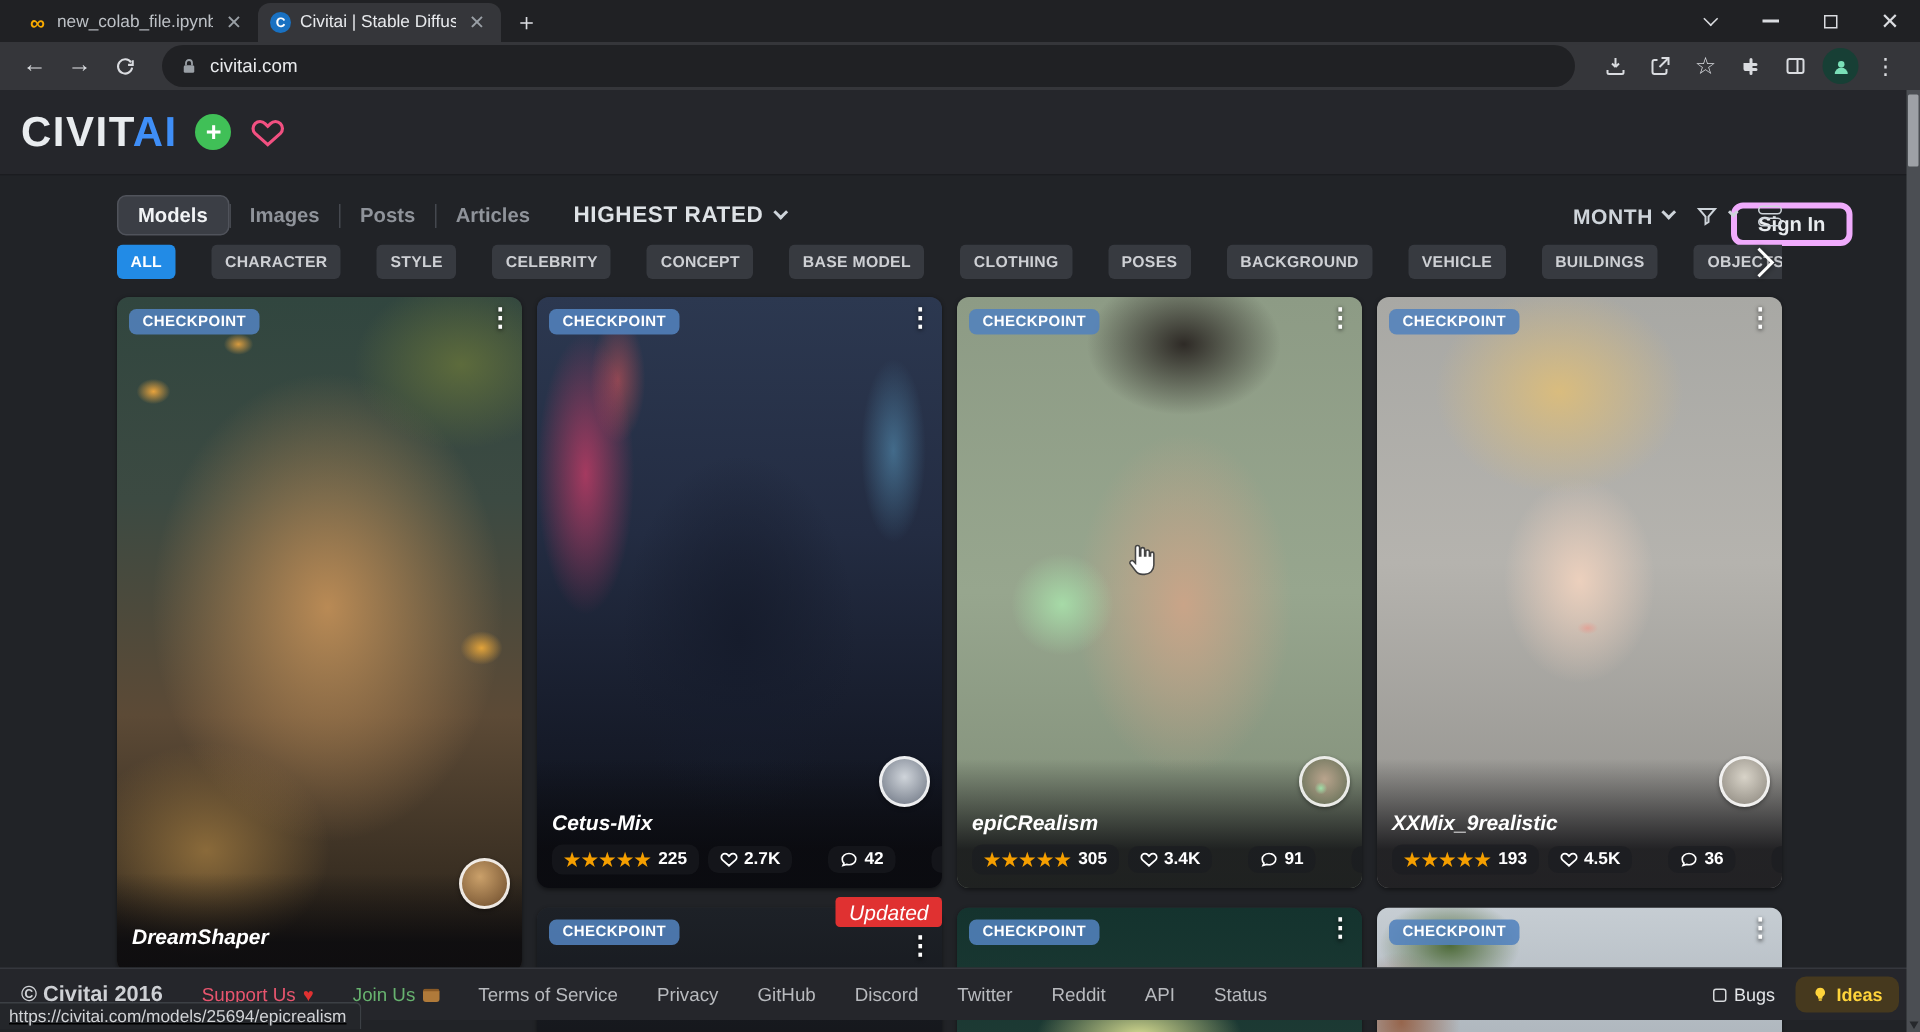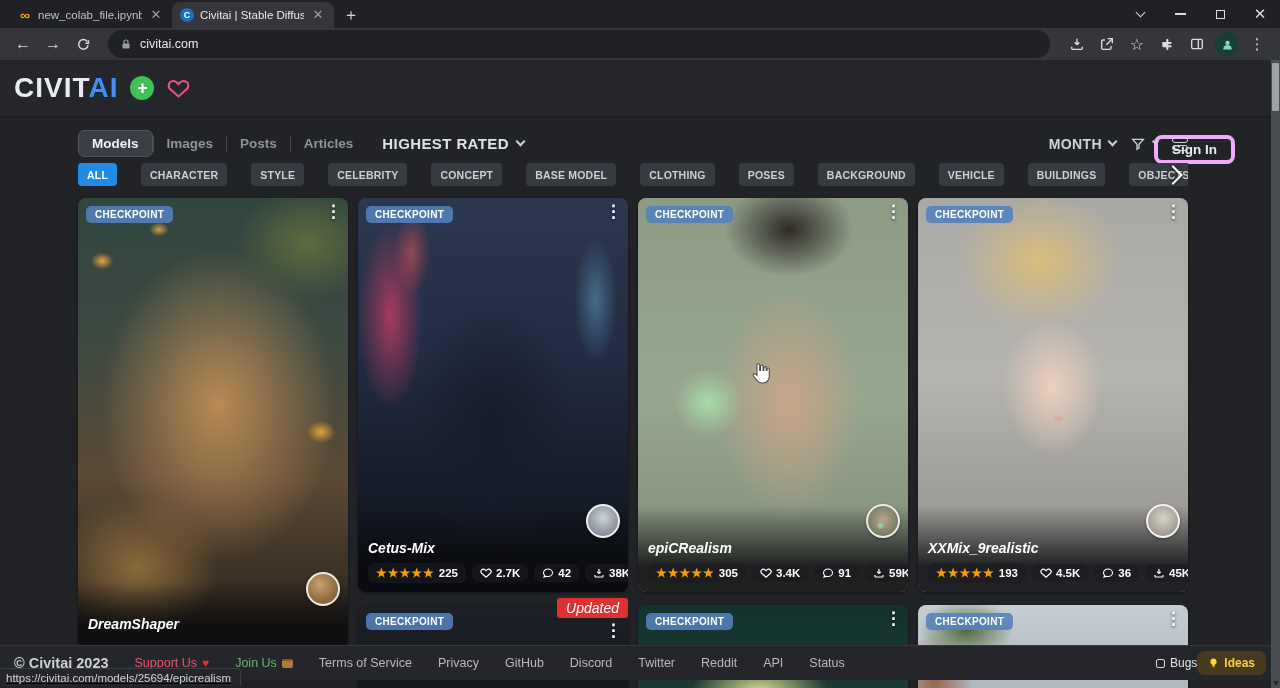--- a/index.html
+++ b/index.html
@@ -69,31 +69,31 @@
   .img { position:absolute; inset:0; }
   .badge { position:absolute; top:8px; left:8px; background:rgba(82,130,189,.88); color:#fff; font-size:10px; font-weight:bold; letter-spacing:.3px; padding:3px 9px; border-radius:5px; z-index:3; }
   .updated { position:absolute; top:-7px; right:0; background:#e03131; color:#fff; font-size:14px; padding:2px 9px; border-radius:3px; z-index:4;font-style:italic; }
   .dots { position:absolute; top:4px; right:6px; color:#fff; font-size:17px; font-weight:bold; text-shadow:0 1px 3px rgba(0,0,0,.8); z-index:3; line-height:1.2; }
   .cavatar { position:absolute; width:34px; height:34px; border-radius:50%; border:2px solid rgba(255,255,255,.85); right:8px; z-index:3; box-shadow:0 1px 3px rgba(0,0,0,.4); }
   .overlay { position:absolute; left:0; right:0; bottom:0; padding:34px 10px 9px; background:linear-gradient(180deg, rgba(10,10,14,0) 0%, rgba(10,10,14,.82) 70%); z-index:2; }
   .ctitle { color:#fff; font-size:14px; font-weight:bold; margin-bottom:7px;font-style:italic; }
   .stats { display:flex; align-items:center; gap:6px; }
   .schip { display:flex; align-items:center; gap:4px; background:rgba(26,28,33,.62); border-radius:7px; padding:3px 8px; color:#fff; font-size:11.5px; font-weight:bold; }
   .star { color:#f59f00; font-size:12px; letter-spacing:1px; }
-  .rgroup { margin-left:auto; display:flex; gap:6px; }
+  .rgroup { margin-left:auto; display:flex; gap:24px; }
 
   
   .footer { position:absolute; left:0; right:0; top:645px; height:35px; background:#25262b; border-top:1px solid #35373d; display:flex; align-items:center; padding:0 14px; gap:26px; z-index:10; }
   .copyright { font-size:14.5px; font-weight:bold; color:#ced0d4; }
   .flink { font-size:12.5px; color:#b8babe; display:flex; align-items:center; gap:5px; }
   .flink.support { color:#e8556e; }
   .flink.join { color:#67b26f; }
   .fheart { color:#e03131; font-size:12px; }
   .briefcase { width:11px; height:9px; background:#b07a3a; border-radius:2px; border-top:2px solid #8a5a26; display:inline-block; }
-  .fright { margin-left:auto; display:flex; align-items:center; gap:0; }
+  .fright { margin-left:auto; display:flex; align-items:center; gap:14px; }
   .bugs { display:flex; align-items:center; gap:5px; color:#e3e5e8; font-size:12px; }
   .bugbox { width:9px; height:9px; border:1.4px solid #d6d8db; border-radius:2px; }
   .ideas { display:flex; align-items:center; gap:5px; background:#46391e; color:#ffd43b; font-size:12px; font-weight:bold; padding:5px 11px; border-radius:7px;text-align:right; }
   .statusbubble { position:absolute; left:0; bottom:2px; height:18px; background:#24262a; border:1px solid #3c4045; border-left:none; border-bottom:none; border-top-right-radius:4px; display:flex; align-items:center; padding:0 9px 0 6px; z-index:20;text-decoration:underline; }
   .statusbubble span { color:#d2d4d7; font-size:11.5px; }
   .vscroll { position:absolute; top:60px; right:0; bottom:0; width:9px; background:#4b4e53; z-index:30; }
   .vthumb { position:absolute; top:3px; left:1px; width:7px; height:48px; background:#9ea1a6; border-radius:1px; }
   .varrow { position:absolute; bottom:2px; left:1.5px; width:0; height:0; border-left:3px solid transparent; border-right:3px solid transparent; border-top:5px solid #26282c; }
   .cursor { position:absolute; left:750px; top:362px; z-index:40; }
 
@@ -411,21 +411,21 @@
           radial-gradient(65px 42px at 18% 28%, #4e6b39, transparent 72%),
           radial-gradient(55px 65px at 6% 85%, #96654c, transparent 72%),
           linear-gradient(180deg,#c6cdd3 0%, #aeb6bd 100%);"></div>
         <span class="badge">CHECKPOINT</span>
         <span class="dots">⋮</span>
       </div>
     </div>
   </div>
 
   <div class="footer">
-    <span class="copyright">© Civitai 2023</span>
+    <span class="copyright">© Civitai 2016</span>
     <span class="flink support">
         <span>Support Us</span>
         <span class="fheart">♥</span>
       </span>
     <span class="flink join">
         <span>Join Us</span>
         <span class="briefcase"></span>
       </span>
     <span class="flink">Terms of Service</span>
     <span class="flink">Privacy</span>

